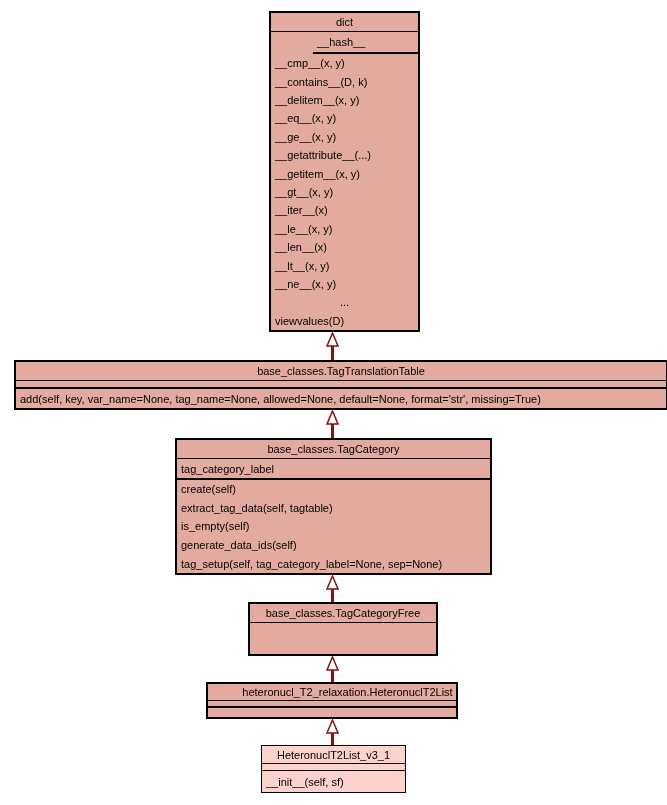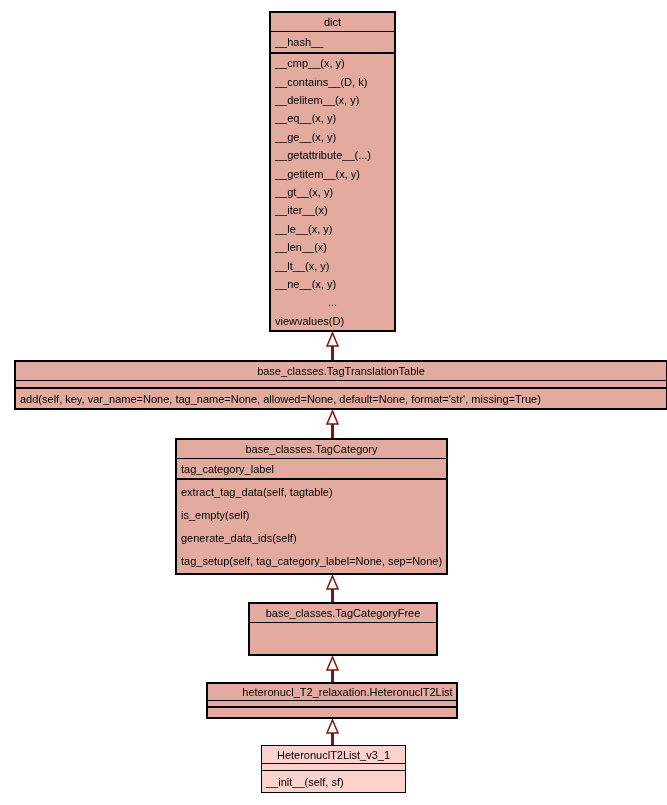--- a/index.html
+++ b/index.html
@@ -56,25 +56,25 @@
   .row {
     flex: 1 1 auto;
     display: flex;
     align-items: center;
     padding: 0 4px;
     white-space: nowrap;
   }
   .row.center { justify-content: center; }
 
   
-  #box-dict      { left: 269px; top: 11px;  width: 127px; height: 321px; }
-  #box-dict .cls-attrs { height: 22px; }
+  #box-dict      { left: 269px; top: 11px;  width: 151px; height: 321px; }
+  #box-dict .cls-attrs { height: 22px; margin-left: 42px; }
   #box-ttt       { left: 14px;  top: 360px; width: 654px; height: 50px; }
   #box-ttt .cls-attrs { height: 8px; }
-  #box-tc        { left: 175px; top: 438px; width: 273px; height: 137px; }
+  #box-tc        { left: 175px; top: 438px; width: 317px; height: 137px; }
   #box-tc .cls-attrs { height: 21px; }
   #box-tcf       { left: 248px; top: 602px; width: 190px; height: 54px; }
   #box-tcf .cls-attrs { height: 21px; }
   #box-ht2l      { left: 206px; top: 682px; width: 252px; height: 37px; }
   #box-ht2l .cls-title { height: 17px; padding-left: 31px; }
   #box-ht2l .cls-attrs { height: 7px; }
   #box-v31       { left: 261px; top: 745px; width: 145px; height: 48px; }
   #box-v31 .cls-title { height: 18px; }
   #box-v31 .cls-attrs { height: 7px; border-bottom-width: 1px; }
 
@@ -142,20 +142,21 @@
       <polygon points="7.5,1 13,14 2,14"></polygon>
     </svg>
   </div>
 
   <div class="cls" id="box-tc">
     <div class="cls-title">base_classes.TagCategory</div>
     <div class="cls-attrs">
         <div class="row">tag_category_label</div>
       </div>
     <div class="cls-methods">
+        <div class="row">create(self)</div>
         <div class="row">extract_tag_data(self, tagtable)</div>
         <div class="row">is_empty(self)</div>
         <div class="row">generate_data_ids(self)</div>
         <div class="row">tag_setup(self, tag_category_label=None, sep=None)</div>
       </div>
   </div>
 
   <div class="arrow" id="arrow-3">
     <svg viewBox="0 0 15 27" preserveAspectRatio="none">
       <line x1="7.5" y1="13" x2="7.5" y2="27"></line>

